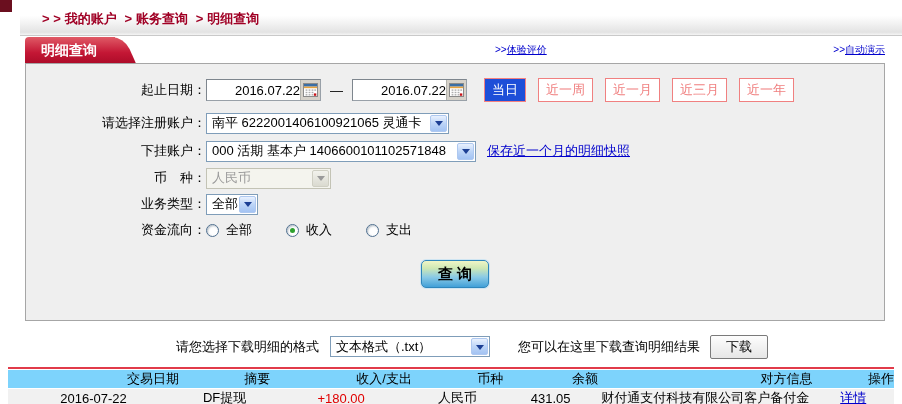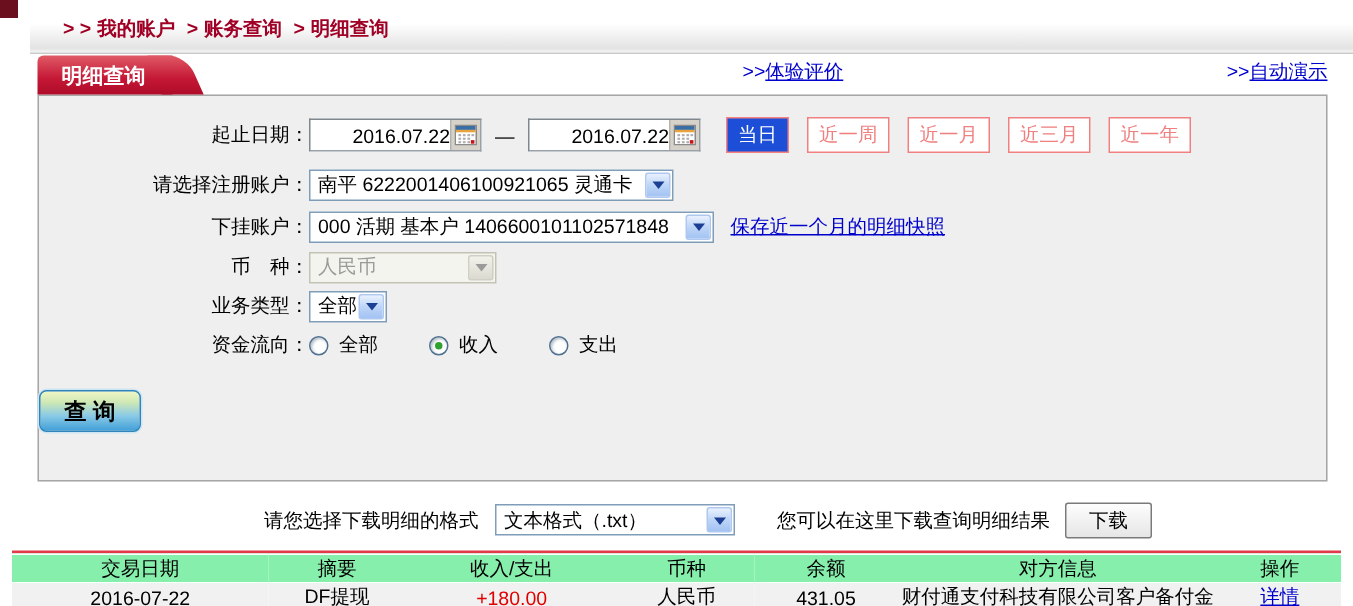--- a/index.html
+++ b/index.html
@@ -25,21 +25,21 @@
     position:absolute; left:0; bottom:0; height:26px; line-height:26px;
     padding:0 18px 0 16px; background:linear-gradient(180deg,#E05A66 0%,#C41735 60%,#AE0C29 100%);
     color:#fff; font-weight:bold; font-size:14px; border-radius:4px 0 0 0; z-index:2;
   }
   .tab::after {
     content:""; position:absolute; top:0; right:-15px; width:28px; height:100%;
     background:linear-gradient(180deg,#E05A66 0%,#C41735 60%,#AE0C29 100%);
     transform:skewX(24deg); border-radius:3px 12px 0 0; z-index:-1;
   }
   .top-links { position:absolute; right:0; bottom:6px; width:390px; display:flex; justify-content:space-between; }
-  .top-link { color:#0000CC; font-size:13px; cursor:pointer; white-space:nowrap;margin-top:29px; }
+  .top-link { color:#0000CC; font-size:10px; cursor:pointer; white-space:nowrap;margin-top:29px; }
   .top-link .lk { text-decoration:underline; }
   
   .panel {
     margin-left:25px; width:860px; height:258px;
     background:#EFEFEF; border:1px solid #A6A6A6; padding-top:14px;
   }
   .frow { display:flex; align-items:center; min-height:22px; }
   .frow.r1 { margin-bottom:10px; }
   .frow.r2 { margin-bottom:6px; }
   .frow.r3 { margin-bottom:5px; }
@@ -86,42 +86,42 @@
   .rgroup { display:inline-flex; align-items:center; margin-right:34px; cursor:pointer; }
   .rgroup:first-of-type { margin-left:5px; }
   .radio {
     width:13px; height:13px; border-radius:50%; background:#fff; border:1px solid #4F6F8F;
     box-shadow:inset 1px 1px 2px rgba(90,110,130,.45); margin-right:7px; position:relative; flex:none;
   }
   .rgroup.checked .radio::after {
     content:""; position:absolute; left:3px; top:3px; width:5px; height:5px; border-radius:50%; background:#2EA12E;
   }
   
-  .query-row { margin-top:19px; }
+  .query-row { margin-top:19px; padding-left:395px; }
   .query-btn {
     width:68px; height:28px; cursor:pointer; font-weight:bold; font-size:15px; color:#000;
     font-family:"Liberation Sans",sans-serif;
     background:linear-gradient(180deg,#F0F6C6 0%,#CEE8B4 28%,#8ACAE6 62%,#42A0D8 100%);
     border:1px solid #2E86BC; border-radius:5px; box-shadow:0 0 0 1px #CFE5F2;
   }
   
   .download-row { margin-top:9px; height:33px; display:flex; align-items:center; }
   .dl-label1 { margin-left:176px; }
   .dsel { width:160px; margin-left:11px; }
   .dl-label2 { margin-left:28px; }
   .dl-btn {
     width:58px; height:24px; margin-left:10px; cursor:pointer; font-size:13px;
     font-family:"Liberation Sans",sans-serif;
     background:linear-gradient(180deg,#FDFDFD,#E6E6E6); border:1px solid #7A7A7A; border-radius:2px;
   }
   
   .tablewrap { margin:4px 8px 0 8px; }
   .redline { height:2px; background:#E13B4A; }
   table { width:100%; border-collapse:separate; border-spacing:0; font-size:13px; table-layout:fixed; }
-  thead td { background:#86efac; height:20px; text-align:center; border-bottom:1px solid #FFF; border-top:1px solid #FFF; white-space:nowrap; overflow:hidden; }
+  thead td { background:#7dd3fc; height:20px; text-align:right; border-bottom:1px solid #FFF; border-top:1px solid #FFF; white-space:nowrap; overflow:hidden; }
   tbody td { background:#F1F1F1; height:19px; text-align:center; border-bottom:1px solid #FFF; white-space:nowrap; overflow:hidden; }
   .amt { color:#E00000; }
   .detail-link { color:#0000CC; text-decoration:underline; cursor:pointer; }
 </style>
 </head>
 <body>
 
 <div class="page">
 
   <div class="corner-sq"></div>

